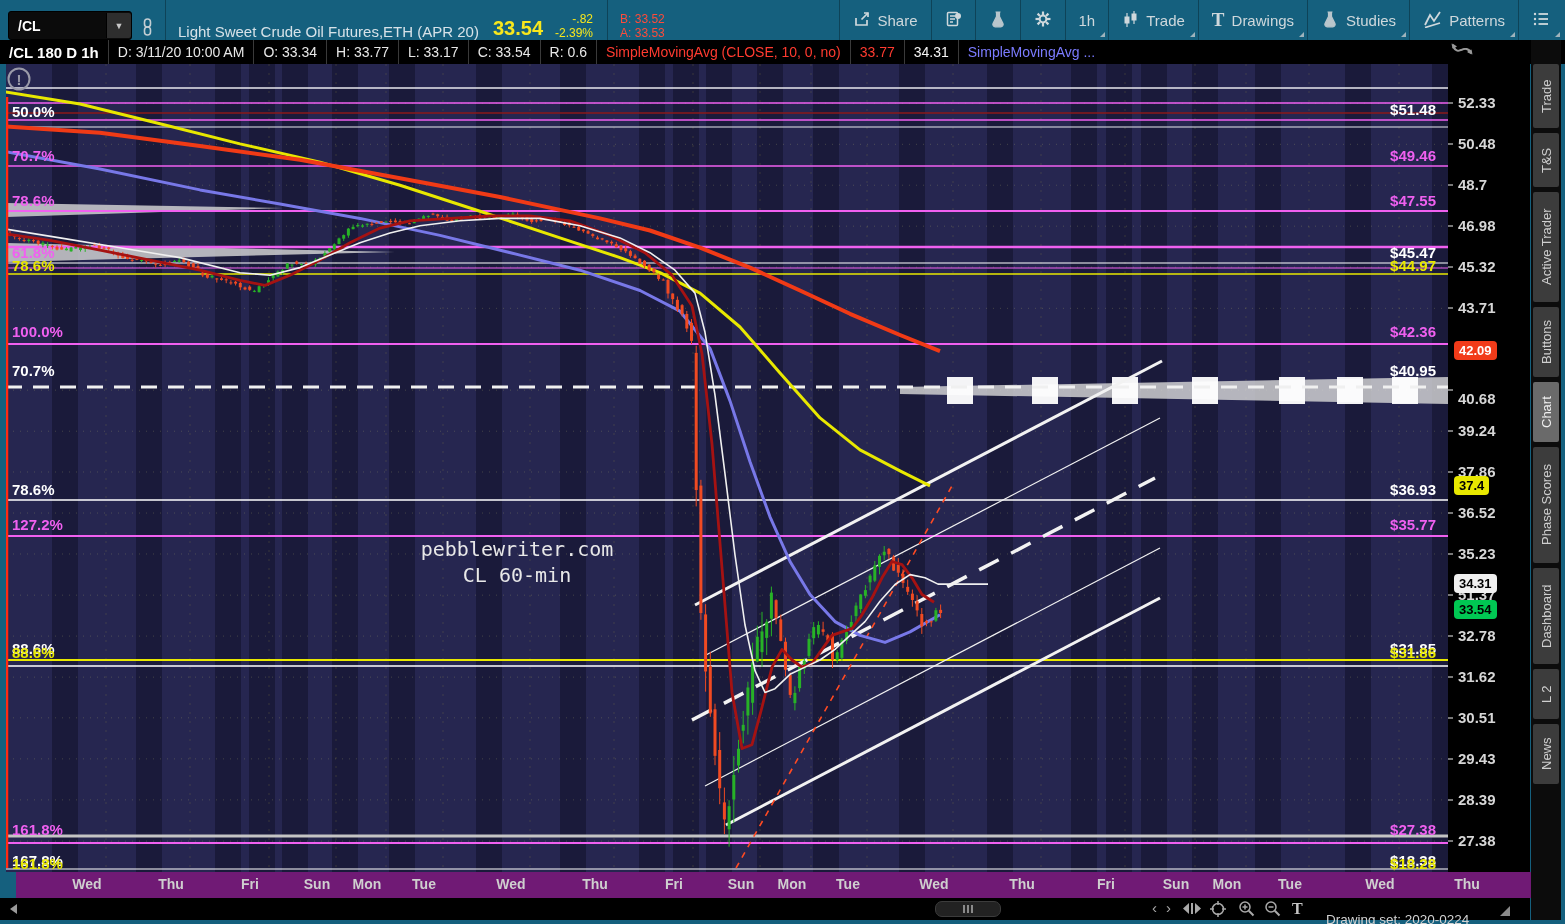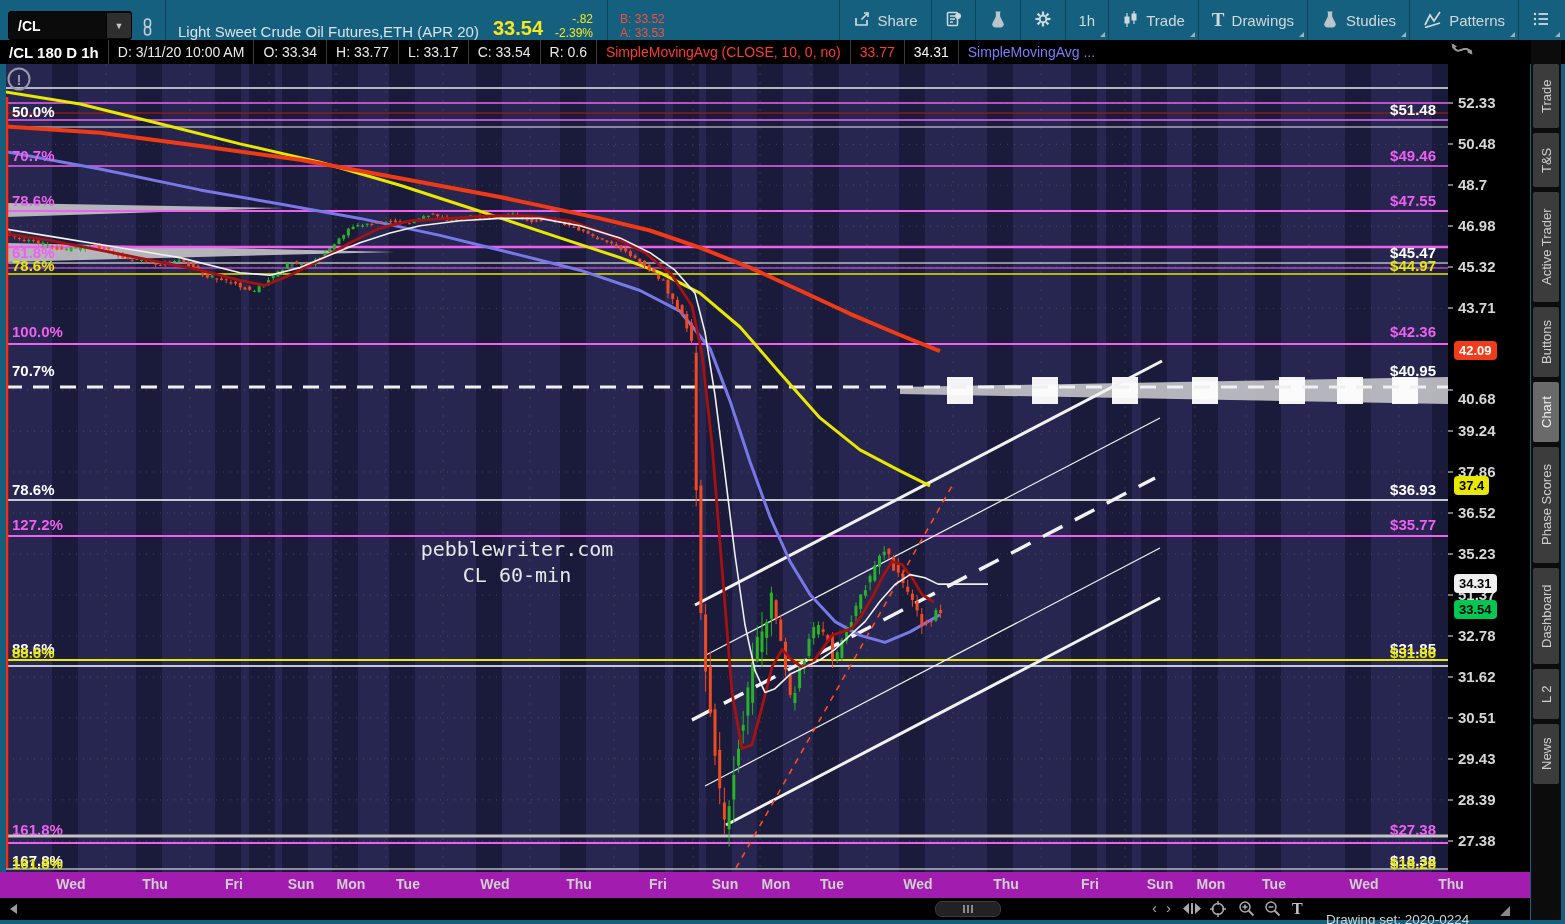--- a/index.html
+++ b/index.html
@@ -25,21 +25,21 @@
   .h2-title{font-weight:bold;color:#fff;font-size:15px;}
   #h2-squiggle{position:absolute;left:1450px;top:1px;}
   
   #chart-wrap{position:absolute;left:6px;top:64px;width:1442px;height:808px;background:#262650;}
   
   #price-axis{position:absolute;left:1448px;top:64px;width:82px;height:808px;background:#000;overflow:hidden;}
   .pa-tick{position:absolute;left:10px;color:#d6d6d6;font-size:15px;font-weight:600;}
   .pa-mark{position:absolute;left:0;width:5px;height:2px;background:#777;}
   .pa-badge{position:absolute;left:6px;font-size:13px;font-weight:700;padding:0 5px;border-radius:4px;line-height:19px;}
   
-  #time-axis{position:absolute;left:0;top:872px;width:1530px;height:26px;background:#a21caf;}
+  #time-axis{position:absolute;left:16px;top:872px;width:1530px;height:26px;background:#701a75;}
   .ta-label{position:absolute;top:4px;transform:translateX(-50%);color:#cfcfcf;font-size:14px;font-weight:600;}
   
   #status-bar{position:absolute;left:0;top:898px;width:1530px;height:22px;background:#000;color:#b5b5b5;}
   #sb-left-arrow{position:absolute;left:10px;top:6px;width:0;height:0;border-right:7px solid #9a9a9a;border-top:5px solid transparent;border-bottom:5px solid transparent;}
   #sb-scroll{position:absolute;left:935px;top:3px;width:64px;height:14px;background:#222;border:1px solid #3c3c3c;border-radius:7px;display:flex;align-items:center;justify-content:center;gap:2px;}
   #sb-scroll i{display:block;width:2px;height:8px;background:#8a8a8a;}
   .sb-ico{position:absolute;top:1px;font-size:15px;color:#a9a9a9;}
   #sb-drawingset{position:absolute;left:1326px;top:14px;font-size:13.5px;color:#d2d2d2;}
   #sb-resize{position:absolute;left:1500px;top:8px;width:0;height:0;border-bottom:10px solid #8a8a8a;border-left:10px solid transparent;}
   

